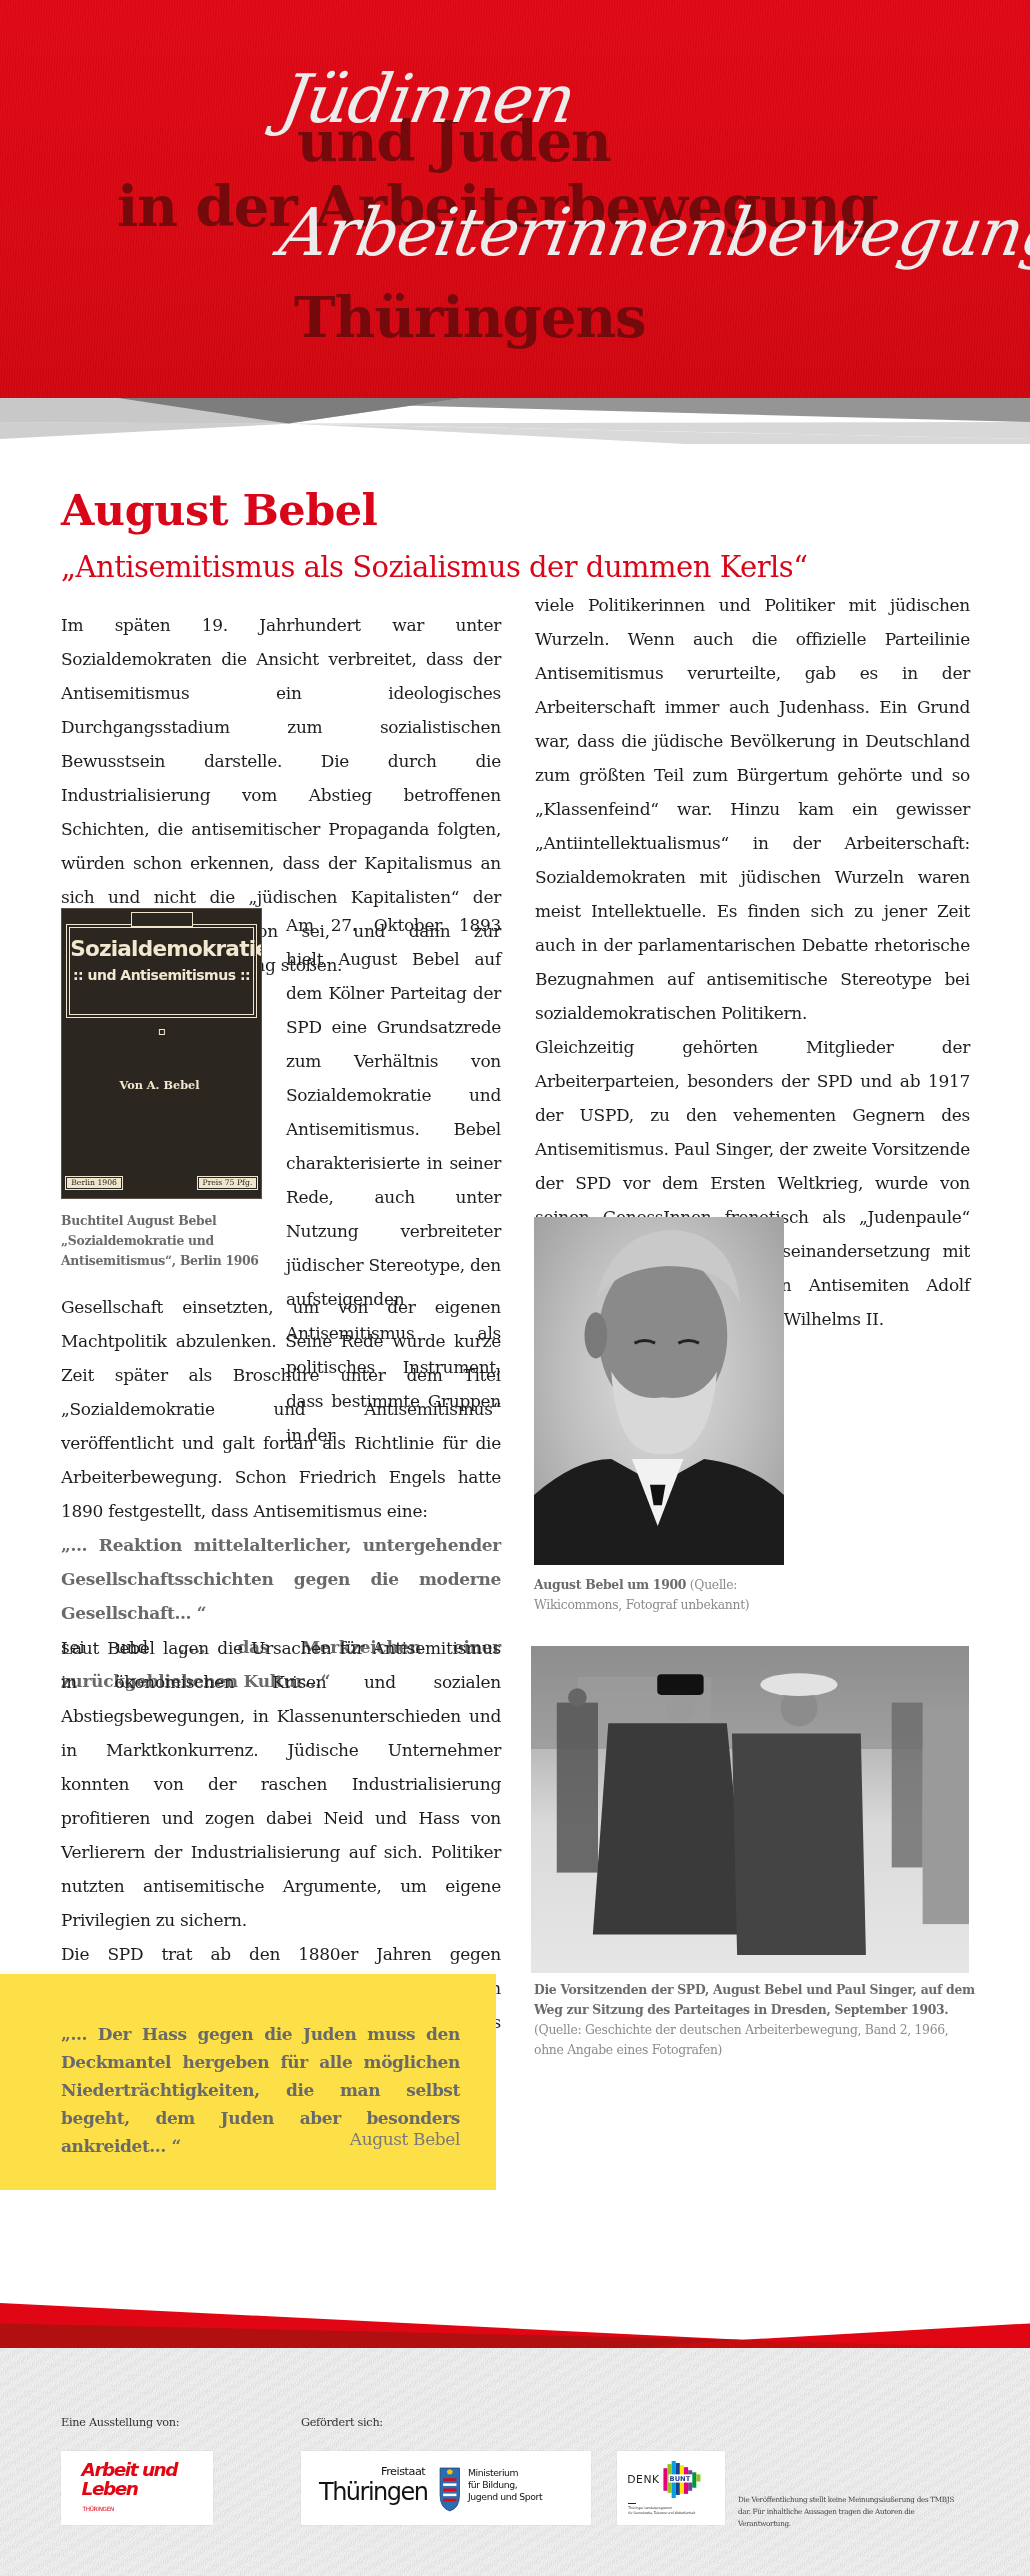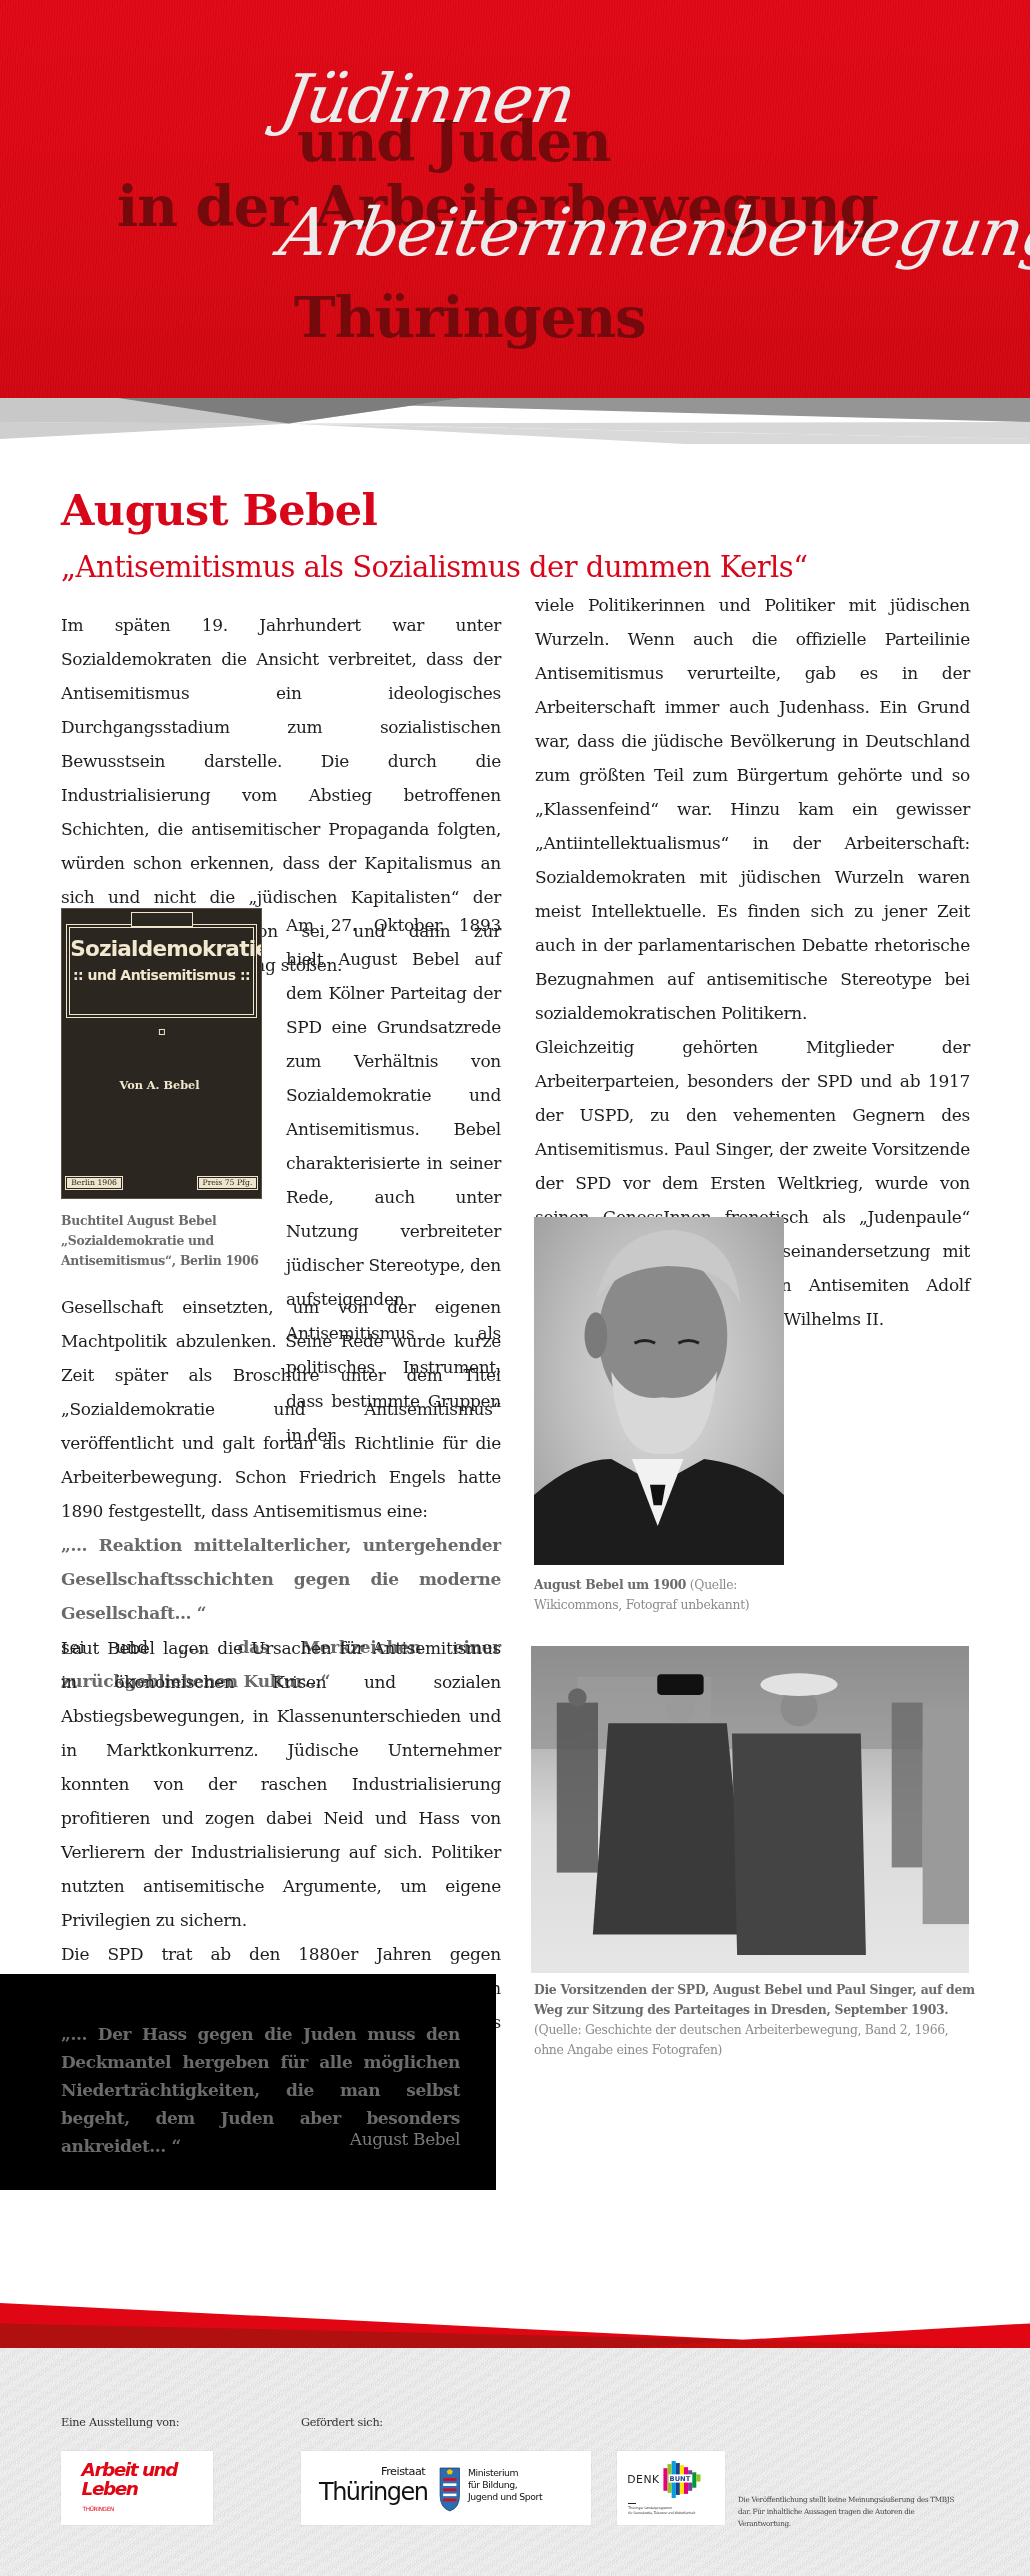--- a/index.html
+++ b/index.html
@@ -93,21 +93,21 @@
   .caption-light { font-weight: normal; color: #8c8c8c; }
   .book-caption { position: absolute; left: 61px; top: 1211px; width: 206px; }
 
   .wrap-text { position: absolute; left: 286px; top: 908px; width: 215px; }
   .col-left-2 { position: absolute; left: 61px; top: 1290px; width: 440px; }
   .quote-inline { color: #6a6a6a; font-weight: bold; }
   .col-left-3 { position: absolute; left: 61px; top: 1631px; width: 440px; }
 
   .quote-box {
     position: absolute; left: 0; top: 1974px; width: 496px; height: 216px;
-    background: #000000;
+    background: #fde047;
   }
   .quote-box-text {
     position: absolute; left: 61px; top: 46px; width: 399px;
     font-weight: bold; color: #6a6a6a; font-size: 17px; line-height: 28px; text-align: justify; letter-spacing: -0.4px;
   }
   .quote-box-author {
     position: absolute; right: 36px; top: 155px;
     color: #7a7a7a; font-size: 17px; letter-spacing: -0.4px;
   }
 

